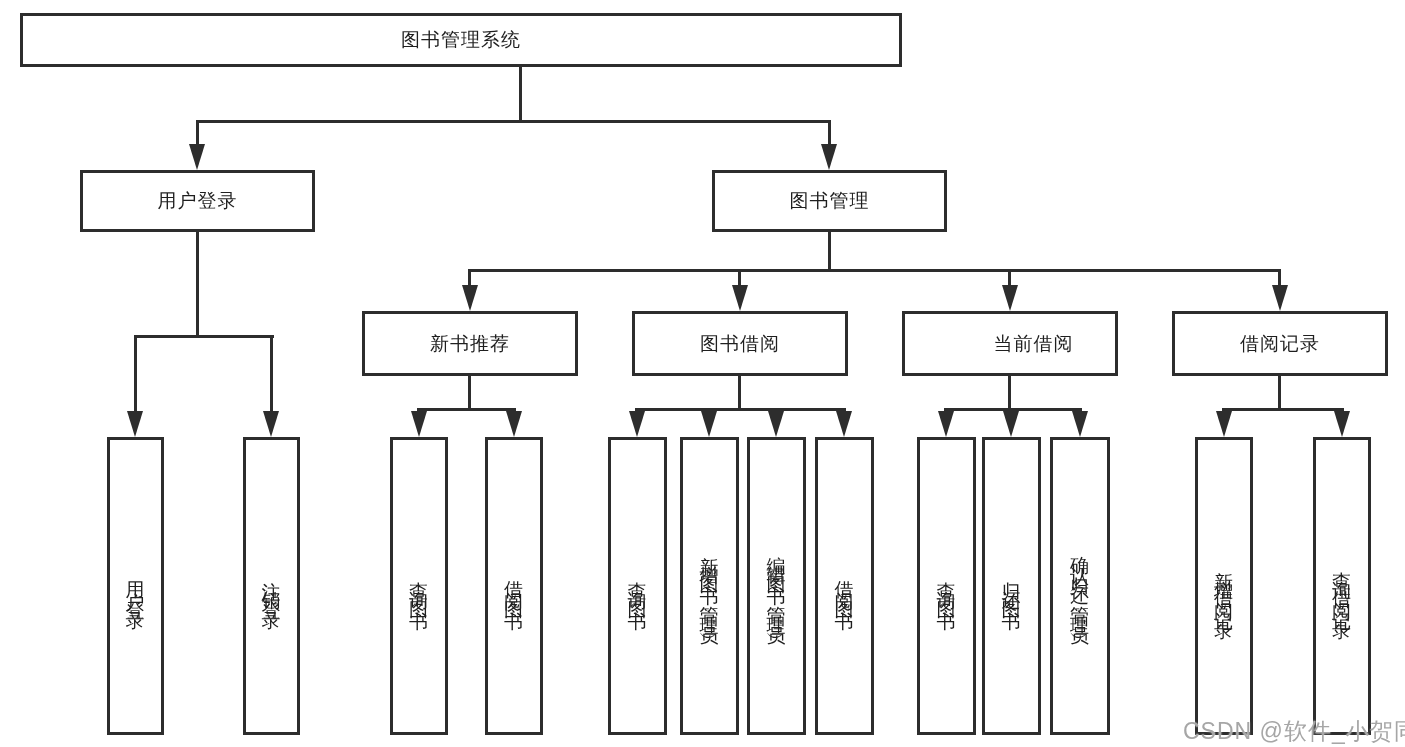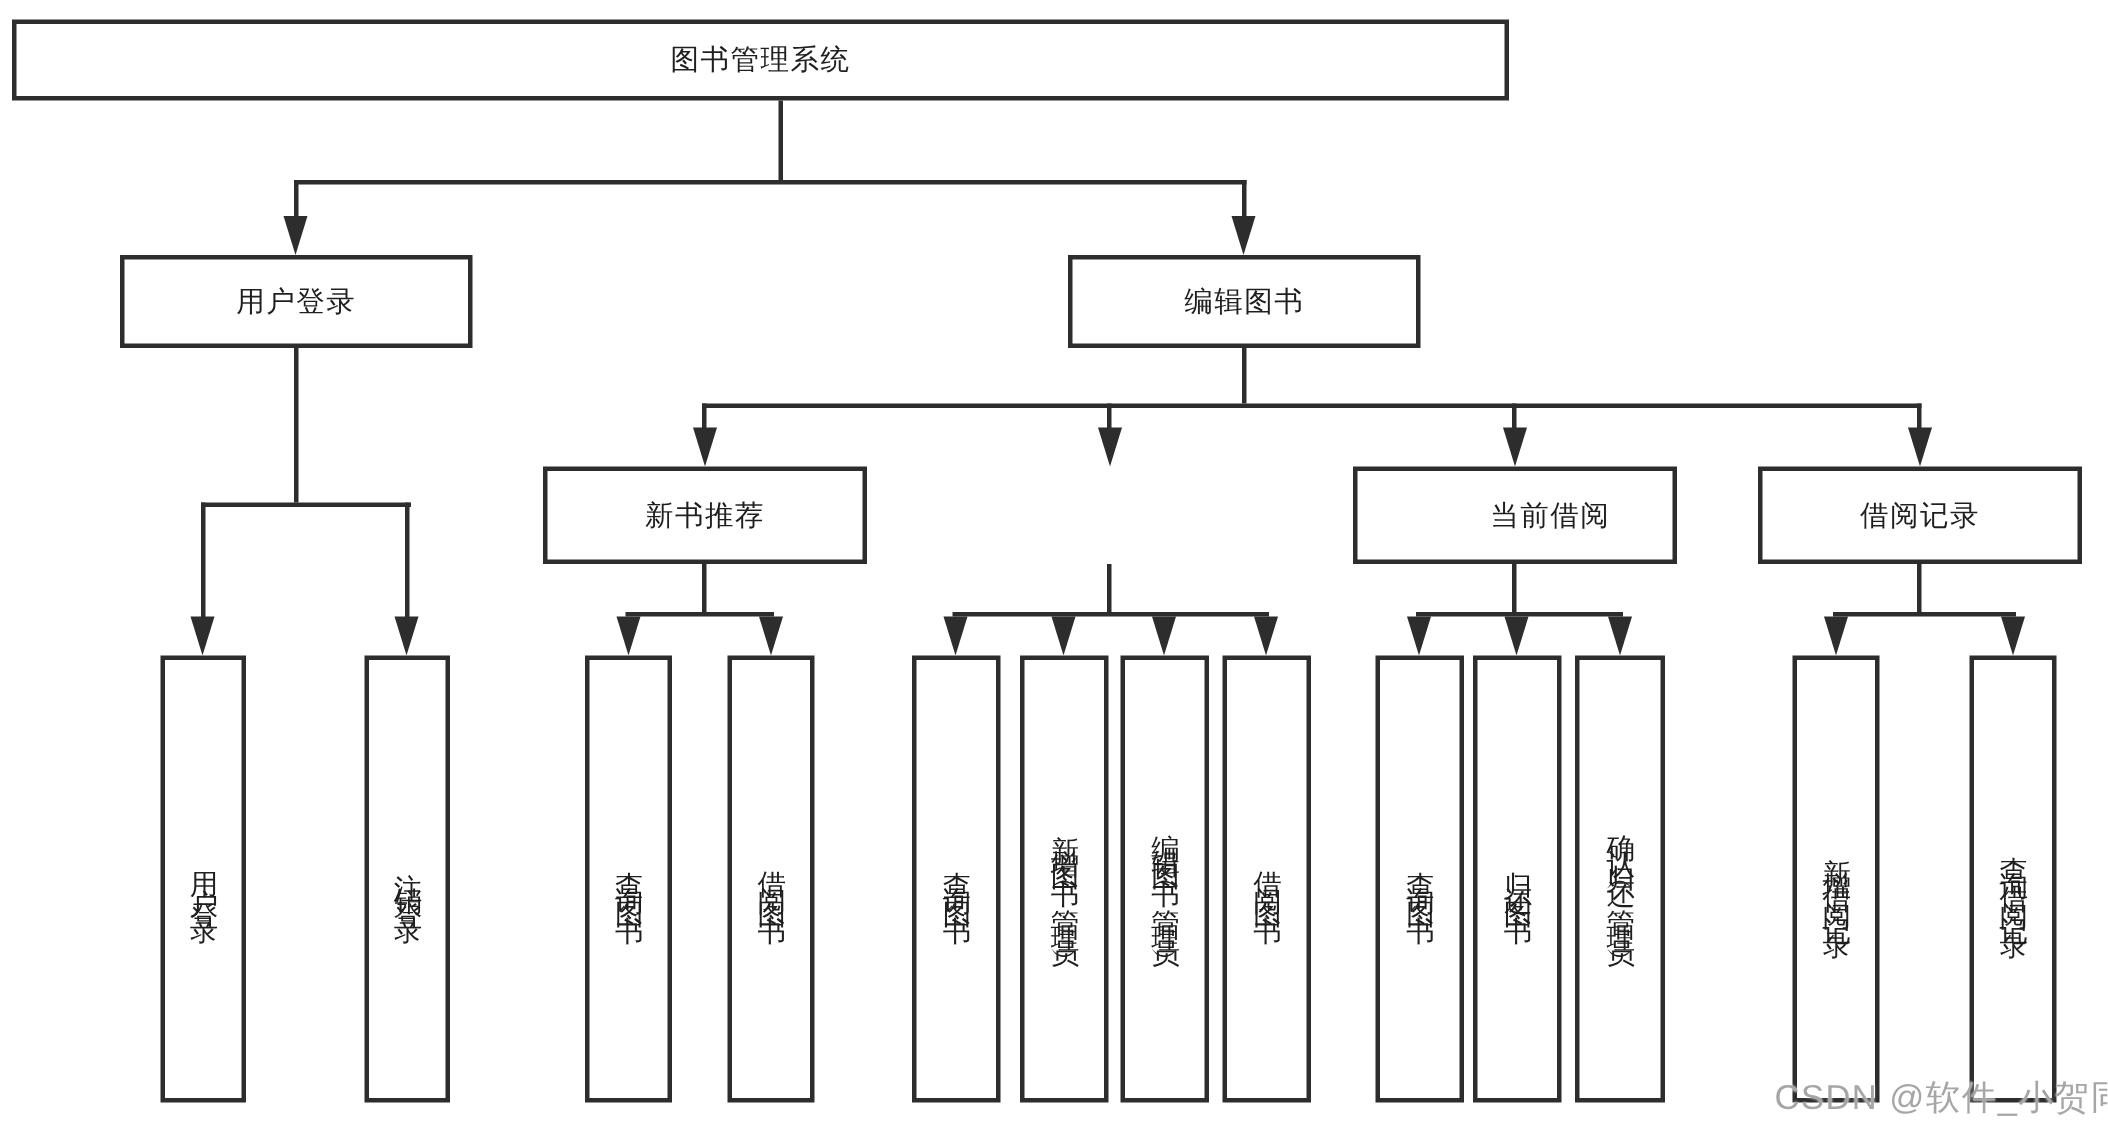--- a/index.html
+++ b/index.html
@@ -35,36 +35,36 @@
     position:absolute;left:1183px;top:716px;
     font-size:23px;color:var(--wm);letter-spacing:1px;
     text-shadow:0 0 2px #ffffff;z-index:5;white-space:nowrap;
   }
 </style>
 </head>
 <body>
 
 <div class="canvas">
 
-  <div class="node" style="left:8px;top:13px;width:998px;height:54px;">
+  <div class="node" style="left:20px;top:13px;width:882px;height:54px;">
     <span>图书管理系统</span>
   </div>
 
   <div class="vline" style="left:519px;top:67px;height:53px;"></div>
   <div class="hline" style="left:196px;top:120px;width:635px;"></div>
   <div class="vline" style="left:196px;top:120px;height:26px;"></div>
   <div class="tri" style="left:189px;top:144px;"></div>
   <div class="vline" style="left:828px;top:120px;height:26px;"></div>
   <div class="tri" style="left:821px;top:144px;"></div>
 
   <div class="node" style="left:80px;top:170px;width:235px;height:62px;">
     <span>用户登录</span>
   </div>
   <div class="node" style="left:712px;top:170px;width:235px;height:62px;">
-    <span>编辑图书</span>
+    <span>图书管理</span>
   </div>
 
   <div class="vline" style="left:196px;top:232px;height:103px;"></div>
   <div class="hline" style="left:134px;top:335px;width:140px;"></div>
   <div class="vline" style="left:134px;top:335px;height:78px;"></div>
   <div class="tri" style="left:127px;top:411px;"></div>
   <div class="vline" style="left:270px;top:335px;height:78px;"></div>
   <div class="tri" style="left:263px;top:411px;"></div>
 
   <div class="vline" style="left:828px;top:232px;height:37px;"></div>
@@ -73,20 +73,23 @@
   <div class="tri" style="left:462px;top:285px;"></div>
   <div class="vline" style="left:738px;top:269px;height:18px;"></div>
   <div class="tri" style="left:732px;top:285px;"></div>
   <div class="vline" style="left:1008px;top:269px;height:18px;"></div>
   <div class="tri" style="left:1002px;top:285px;"></div>
   <div class="vline" style="left:1278px;top:269px;height:18px;"></div>
   <div class="tri" style="left:1272px;top:285px;"></div>
 
   <div class="node" style="left:362px;top:311px;width:216px;height:65px;">
     <span>新书推荐</span>
+  </div>
+  <div class="node" style="left:632px;top:311px;width:216px;height:65px;">
+    <span>图书借阅</span>
   </div>
   <div class="node" style="left:902px;top:311px;width:216px;height:65px;padding-left:47px;">
     <span>当前借阅</span>
   </div>
   <div class="node" style="left:1172px;top:311px;width:216px;height:65px;text-align:right;">
     <span>借阅记录</span>
   </div>
 
   <div class="vline" style="left:468px;top:376px;height:32px;"></div>
   <div class="hline" style="left:417px;top:408px;width:99px;"></div>

